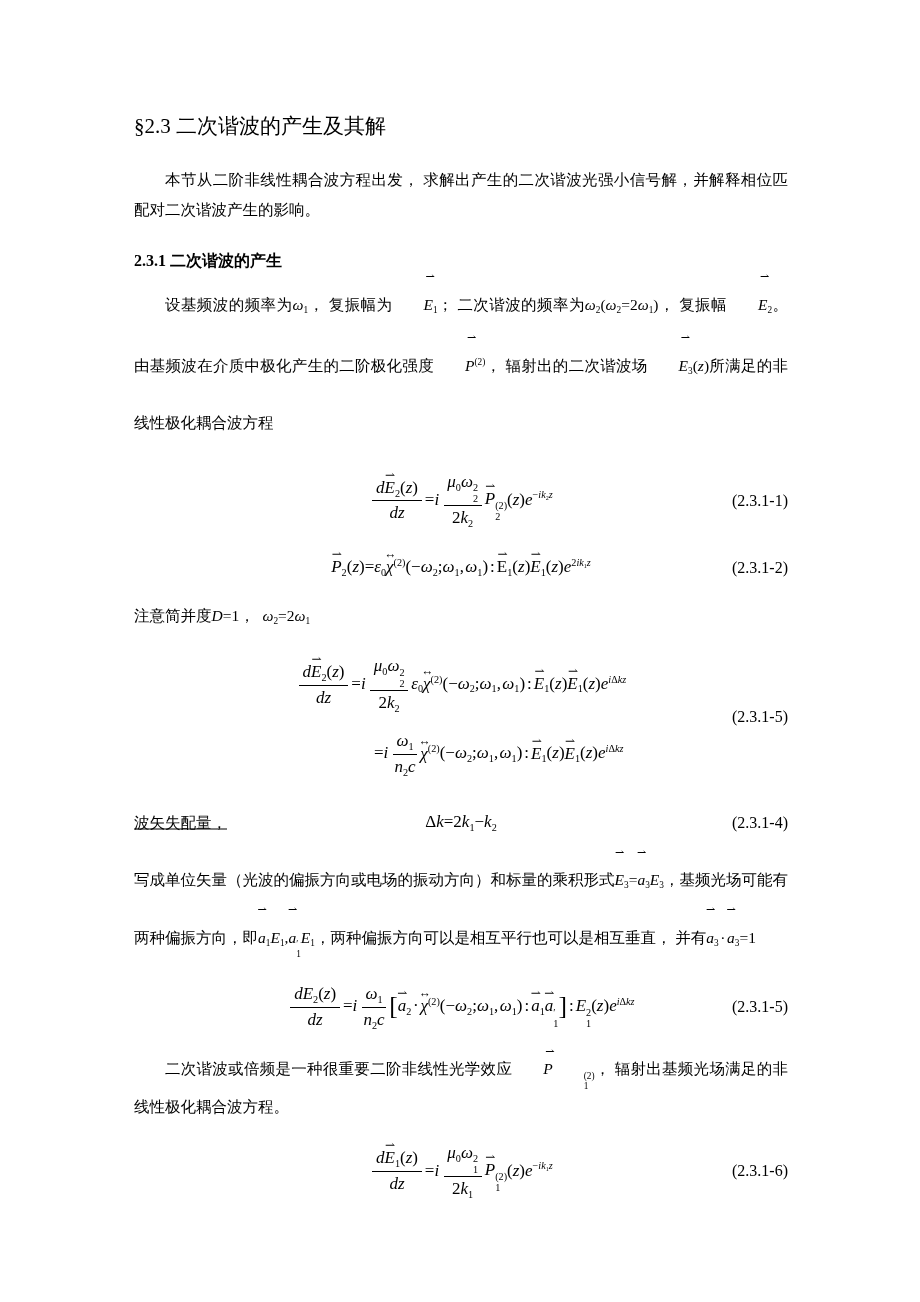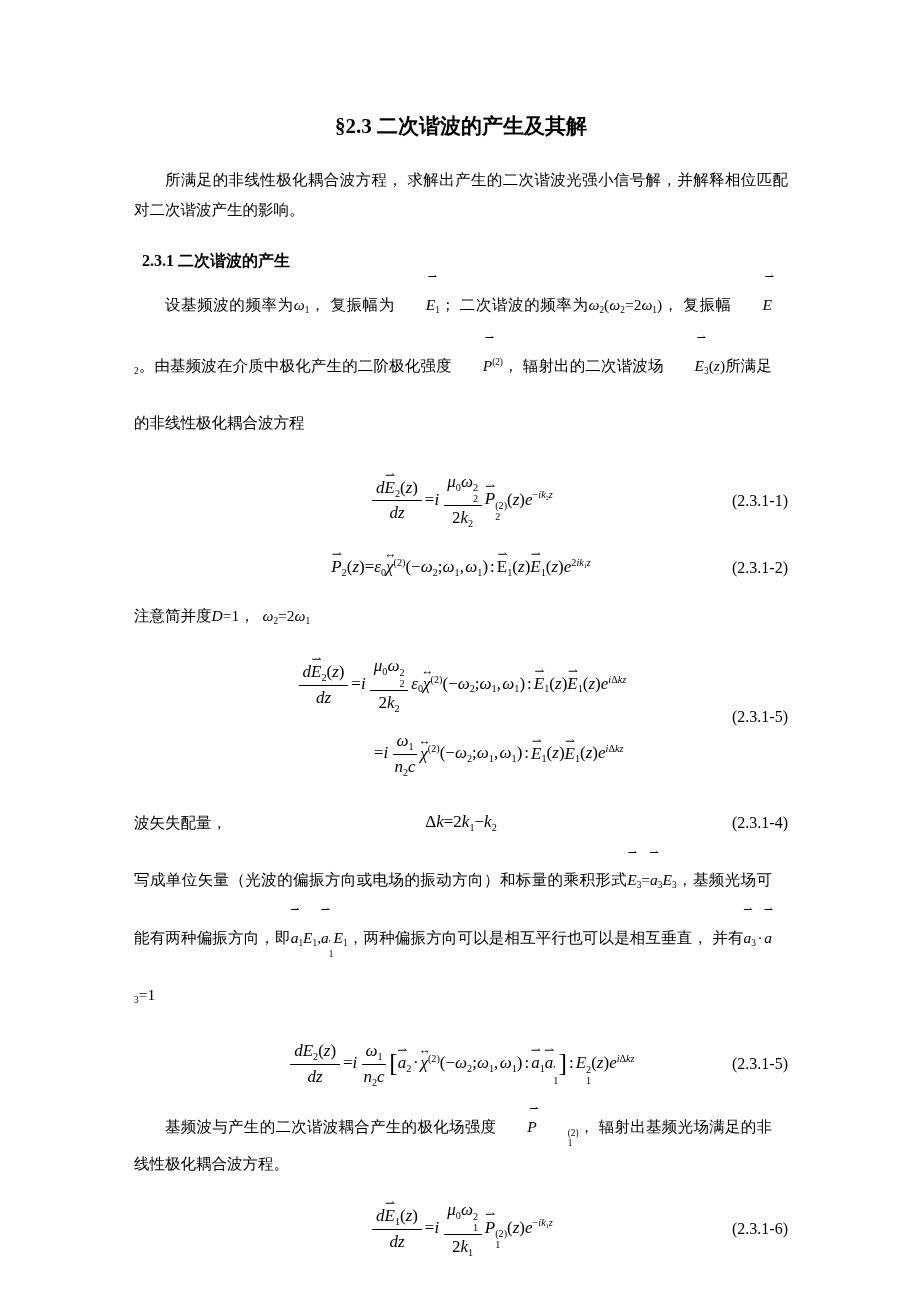--- a/index.html
+++ b/index.html
@@ -8,38 +8,38 @@
     width:920px;height:1302px;
     background:#fff;color:#000;
     box-sizing:border-box;
     padding:112px 132px 0 134px;
     overflow:hidden;
     font-family:"Liberation Serif","DejaVu Serif",serif;
     font-size:15.5px;
   }
   .doc-title{
     margin:0 0 24px 0;
-    text-align:center;
-    font-size:21px;font-weight:bold;
+    text-align:left;
+    font-size:21px;font-weight:normal;
     line-height:1.4;
   }
   p.body-par{
     margin:0;
     line-height:29.5px;
     text-align:justify;
     text-indent:2em;
   }
   p.no-indent{text-indent:0;}
   .sec-head{
-    margin:26px 0 6px 8px;
+    margin:26px 0 6px 0;
     font-size:16px;font-weight:bold;
     line-height:1.4;
   }
   p.math-par{
-    margin:4px 16px 0 0;
+    margin:4px 0 0 0;
     line-height:52px;
     text-align:justify;
     text-indent:2em;
   }
   p.math-par.no-indent{text-indent:0;}
   
   .eq-row{
     position:relative;
     text-align:center;
     font-size:17px;
@@ -48,20 +48,21 @@
   }
   .eq-num{
     position:absolute;right:0;top:50%;
     transform:translateY(-50%);
     font-size:16px;font-style:normal;
   }
   .eq-label{
     position:absolute;left:0;top:50%;
     transform:translateY(-50%);
     font-size:15.5px;
+    text-decoration:underline;
   }
   .eq-stack{display:inline-block;text-align:left;}
   .eq-stack .math{display:block;}
   .eq-stack .eq-line2{margin-left:4.6em;margin-top:16px;}
   .math{display:inline-block;line-height:1.35;}
   
   .m-i{font-style:italic;}
   .m-r{font-style:normal;}
   .m-c{font-style:normal;}
   .m-sp{display:inline-block;}
@@ -90,21 +91,21 @@
   .m-den{padding-top:1px;}
   .m-big{font-size:1.5em;font-style:normal;vertical-align:-0.1em;}
 </style>
 </head>
 <body>
 
 <div class="page">
 
   <h1 class="doc-title">§2.3  二次谐波的产生及其解</h1>
 
-  <p class="body-par">所满足的非线性极化耦合波方程， 求解出产生的二次谐波光强小信号解，并解释相位匹配对二次谐波产生的影响。</p>
+  <p class="body-par">本节从二阶非线性耦合波方程出发， 求解出产生的二次谐波光强小信号解，并解释相位匹配对二次谐波产生的影响。</p>
 
   <h2 class="sec-head">2.3.1  二次谐波的产生</h2>
 
   <p class="math-par"><span class="m-c">设基频波的频率为</span><span class="m-i">ω</span><span class="m-sub"><span class="m-r">1</span></span><span class="m-c">， 复振幅为</span><span class="m-vec"><span class="m-i">E</span></span><span class="m-sub"><span class="m-r">1</span></span><span class="m-c">； 二次谐波的频率为</span><span class="m-i">ω</span><span class="m-sub"><span class="m-r">2</span></span><span class="m-r">(</span><span class="m-i">ω</span><span class="m-sub"><span class="m-r">2</span></span><span class="m-r">=</span><span class="m-r">2</span><span class="m-i">ω</span><span class="m-sub"><span class="m-r">1</span></span><span class="m-r">)</span><span class="m-c">， 复振幅</span><span class="m-vec"><span class="m-i">E</span></span><span class="m-sub"><span class="m-r">2</span></span><span class="m-c">。由基频波在介质中极化产生的二阶极化强度</span><span class="m-vec"><span class="m-i">P</span></span><span class="m-sup"><span class="m-r">(2)</span></span><span class="m-c">， 辐射出的二次谐波场</span><span class="m-vec"><span class="m-i">E</span></span><span class="m-sub"><span class="m-r">3</span></span><span class="m-r">(</span><span class="m-i">z</span><span class="m-r">)</span><span class="m-c">所满足的非线性极化耦合波方程</span></p>
 
   <div class="eq-row" style="margin-top:16px;">
     <span class="math"><span class="m-frac">
           <span class="m-num"><span class="m-i">d</span><span class="m-vec"><span class="m-i">E</span></span><span class="m-sub"><span class="m-r">2</span></span><span class="m-r">(</span><span class="m-i">z</span><span class="m-r">)</span></span>
           <span class="m-den"><span class="m-i">dz</span></span>
         </span><span class="m-r">=</span><span class="m-i">i</span><span class="m-sp" style="width: 0.08em;"></span><span class="m-frac">
@@ -168,21 +169,21 @@
         </span><span class="m-big">[</span><span class="m-vec"><span class="m-i">a</span></span><span class="m-sub"><span class="m-r">2</span></span><span class="m-sp" style="width: 0.1em;"></span><span class="m-r">·</span><span class="m-sp" style="width: 0.1em;"></span><span class="m-vec m-dvec"><span class="m-i">χ</span></span><span class="m-sup"><span class="m-r">(2)</span></span><span class="m-r">(</span><span class="m-r">−</span><span class="m-i">ω</span><span class="m-sub"><span class="m-r">2</span></span><span class="m-r">;</span><span class="m-i">ω</span><span class="m-sub"><span class="m-r">1</span></span><span class="m-r">,</span><span class="m-sp" style="width: 0.08em;"></span><span class="m-i">ω</span><span class="m-sub"><span class="m-r">1</span></span><span class="m-r">)</span><span class="m-sp" style="width: 0.12em;"></span><span class="m-r">:</span><span class="m-sp" style="width: 0.12em;"></span><span class="m-vec"><span class="m-i">a</span></span><span class="m-sub"><span class="m-r">1</span></span><span class="m-vec"><span class="m-i">a</span></span><span class="m-ss">
           <span><span class="m-r">′</span></span>
           <span><span class="m-r">1</span></span>
         </span><span class="m-big">]</span><span class="m-sp" style="width: 0.12em;"></span><span class="m-r">:</span><span class="m-sp" style="width: 0.12em;"></span><span class="m-i">E</span><span class="m-ss">
           <span><span class="m-r">2</span></span>
           <span><span class="m-r">1</span></span>
         </span><span class="m-r">(</span><span class="m-i">z</span><span class="m-r">)</span><span class="m-i">e</span><span class="m-sup"><span class="m-i">i</span><span class="m-r">Δ</span><span class="m-i">kz</span></span></span>
     <span class="eq-num">(2.3.1-5)</span>
   </div>
 
-  <p class="math-par" style="line-height:31px;margin-top:16px;"><span class="m-c">基频波与产生的二次谐波耦合产生的极化场强度</span><span class="m-vec"><span class="m-i">P</span></span><span class="m-ss">
+  <p class="math-par" style="line-height:31px;margin-top:16px;"><span class="m-c">二次谐波或倍频是一种很重要二阶非线性光学效应</span><span class="m-vec"><span class="m-i">P</span></span><span class="m-ss">
         <span><span class="m-r">(2)</span></span>
         <span><span class="m-r">1</span></span>
       </span><span class="m-c">， 辐射出基频光场满足的非线性极化耦合波方程。</span></p>
 
   <div class="eq-row" style="margin-top:14px;">
     <span class="math"><span class="m-frac">
           <span class="m-num"><span class="m-i">d</span><span class="m-vec"><span class="m-i">E</span></span><span class="m-sub"><span class="m-r">1</span></span><span class="m-r">(</span><span class="m-i">z</span><span class="m-r">)</span></span>
           <span class="m-den"><span class="m-i">dz</span></span>
         </span><span class="m-r">=</span><span class="m-i">i</span><span class="m-sp" style="width: 0.08em;"></span><span class="m-frac">
           <span class="m-num"><span class="m-i">μ</span><span class="m-sub"><span class="m-r">0</span></span><span class="m-i">ω</span><span class="m-ss">

